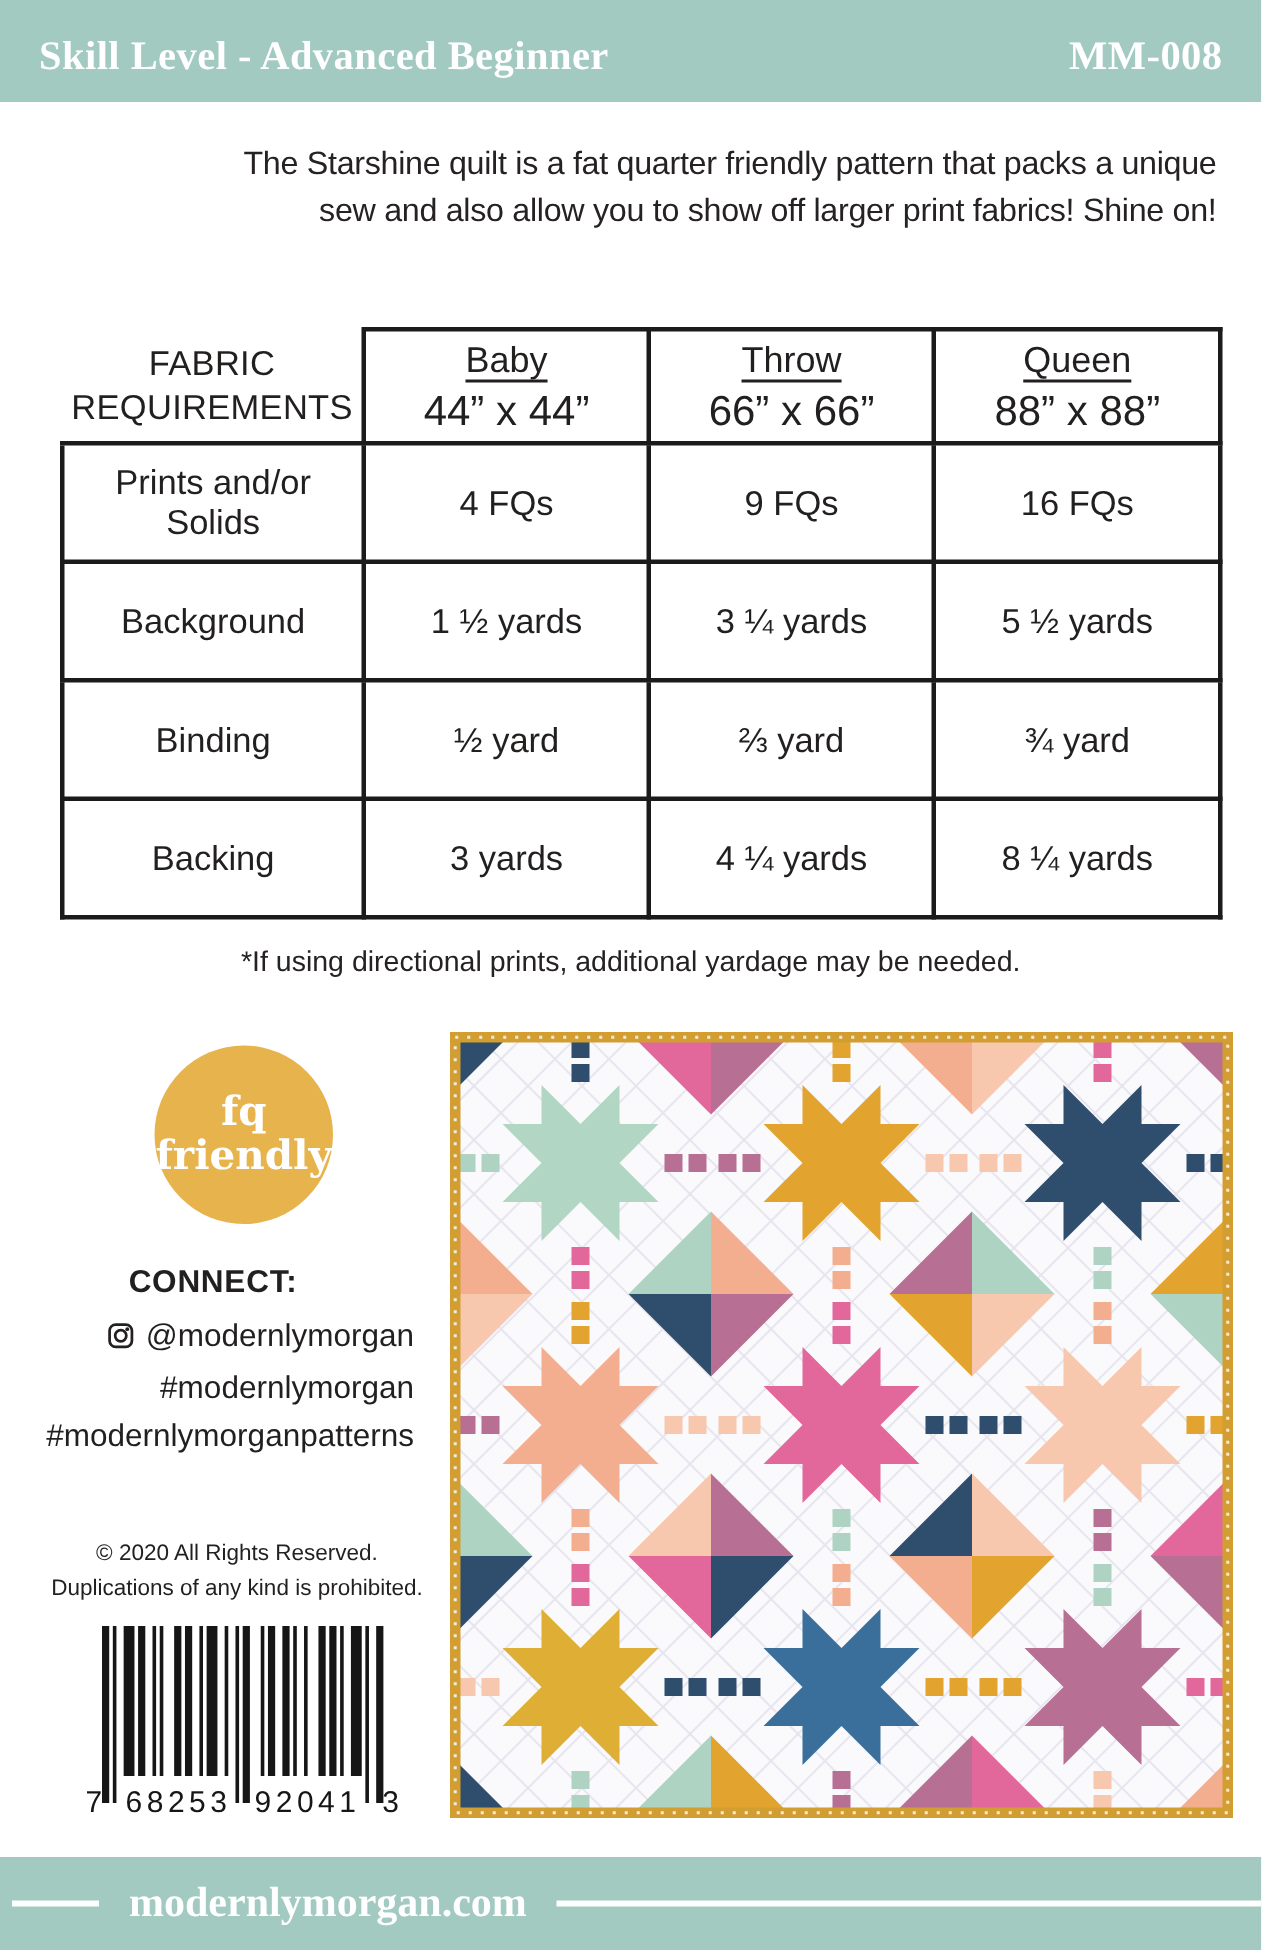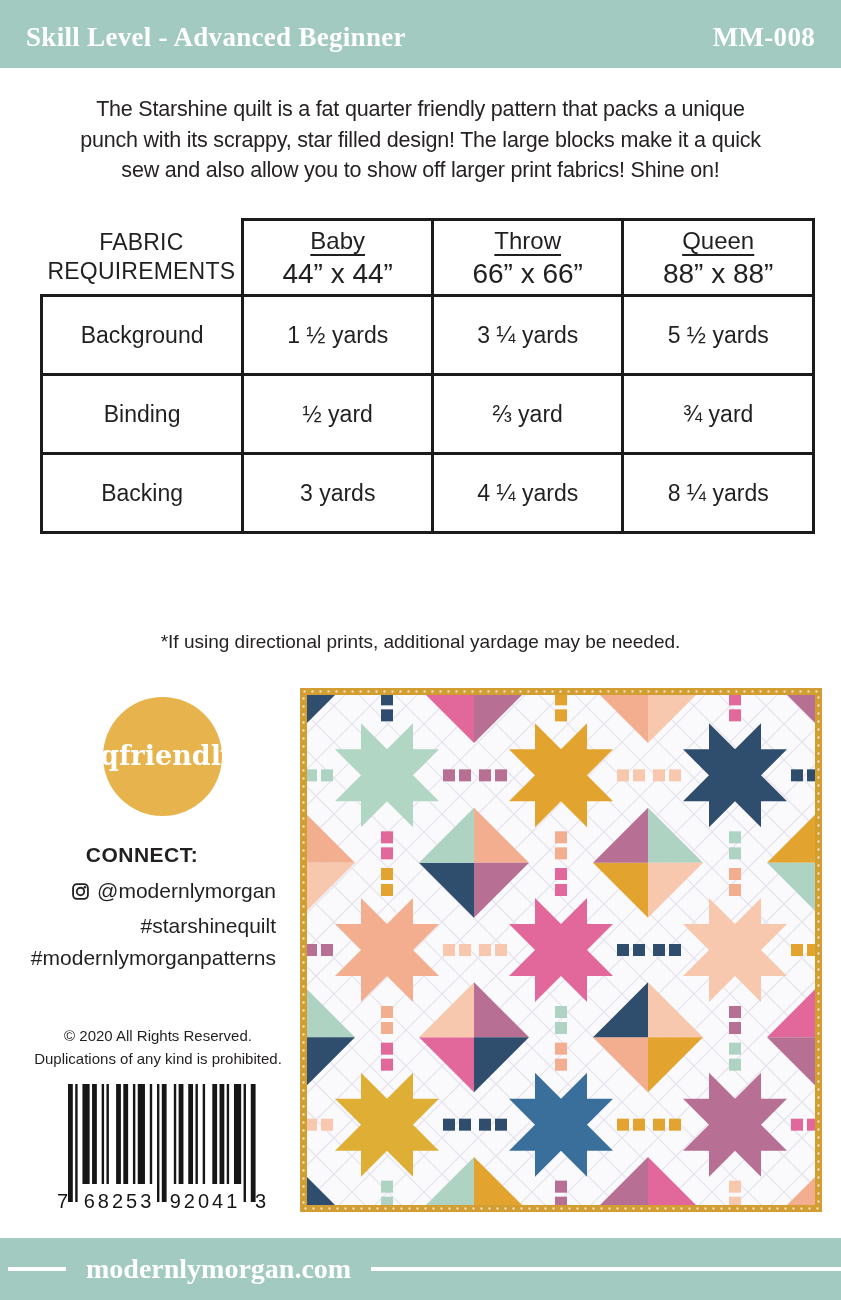--- a/index.html
+++ b/index.html
@@ -12,42 +12,42 @@
   .banner.top{top:0;height:68px;display:flex;align-items:center;
               justify-content:space-between;padding:6px 26px 0 26px;box-sizing:border-box;
               font-size:27px;letter-spacing:.3px;}
   .banner.bottom{top:1238px;height:62px;display:flex;align-items:center;
                  padding-left:8px;box-sizing:border-box;font-size:28px;}
   .rule{height:4px;background:#fff;}
   .rule.short{width:58px;margin-right:20px;}
   .rule.long{flex:1;margin-left:20px;}
 
   
-  .description{position:absolute;top:94px;left:30px;width:781px;text-align:center;
+  .description{position:absolute;top:94px;left:30px;width:781px;text-align:right;
                font-size:21.5px;line-height:1.42;letter-spacing:-.2px;color:#262223;}
 
   
   .fabric-table{position:absolute;top:218px;left:40px;border-collapse:collapse;
                 table-layout:fixed;text-align:center;}
   .fabric-table th,.fabric-table td{border:3px solid #1b1b1b;font-weight:normal;
                 vertical-align:middle;text-align:center;font-size:23px;padding:0 6px;}
   .fabric-table thead tr{height:76px;}
   .fabric-table tbody tr{height:79px;}
   .corner-cell{border-top:none!important;border-left:none!important;
                font-size:23px;line-height:1.25;letter-spacing:.2px;}
   .col-name{display:block;font-size:24px;text-decoration:underline;
             text-underline-offset:5px;text-decoration-thickness:2px;margin-top:2px;}
   .size-line{display:block;font-size:28px;margin-top:3px;}
 
   .footnote{position:absolute;top:631px;left:0;width:841px;text-align:center;
             font-size:19px;color:#262223;}
 
   
   .badge{position:absolute;left:103px;top:697px;width:119px;height:119px;border-radius:50%;
-         display:flex;flex-direction:row;align-items:center;justify-content:center;
+         display:flex;flex-direction:column;align-items:center;justify-content:center;
          color:#fff;font-family:"DejaVu Serif","Liberation Serif",serif;font-weight:bold;
          font-size:27px;line-height:1.05;text-align:center;}
   .connect{position:absolute;left:8px;top:843px;width:268px;text-align:center;}
   .connect-heading{font-weight:bold;font-size:21px;letter-spacing:.5px;margin-bottom:8px;}
   .connect-line{font-size:21px;line-height:1.52;white-space:nowrap;text-align:right;}
   .insta-icon{display:inline-block;vertical-align:-3px;margin-right:7px;}
   .copyright{position:absolute;left:24px;top:1024px;width:268px;text-align:center;
              font-size:15px;line-height:1.55;}
   .barcode{position:absolute;left:55px;top:1084px;width:216px;height:130px;}
 
@@ -59,21 +59,20 @@
 
 <div class="page" style="color: rgb(34, 31, 31);">
 
   <div class="banner top" style="background: rgb(162, 202, 193);">
     <span>Skill Level - Advanced Beginner</span>
     <span>MM-008</span>
   </div>
 
   <div class="description">
     <div>The Starshine quilt is a fat quarter friendly pattern that packs a unique</div>
-    <div>punch with its scrappy, star filled design!  The large blocks make it a quick</div>
     <div>sew and also allow you to show off larger print fabrics!  Shine on!</div>
   </div>
 
   <table class="fabric-table">
     <colgroup>
         <col style="width:195px">
         <col style="width:190px">
         <col style="width:190px">
         <col style="width:191px">
       </colgroup>
@@ -89,20 +88,26 @@
             <span class="size-line">66” x 66”</span>
           </th>
           <th>
             <span class="col-name">Queen</span>
             <span class="size-line">88” x 88”</span>
           </th>
         </tr>
       </thead>
     <tbody id="fabric-body">
         <tr>
+          <th>Prints and/or Solids</th>
+          <td>4 FQs</td>
+          <td>9 FQs</td>
+          <td>16 FQs</td>
+        </tr>
+        <tr>
           <th>Background</th>
           <td>1 ½ yards</td>
           <td>3 ¼ yards</td>
           <td>5 ½ yards</td>
         </tr>
         <tr>
           <th>Binding</th>
           <td>½ yard</td>
           <td>⅔ yard</td>
           <td>¾ yard</td>
@@ -127,21 +132,21 @@
     <div class="connect-heading">CONNECT:</div>
     <div class="connect-line">
       <span class="insta-icon">
         <svg width="19" height="19" viewBox="0 0 24 24" fill="none">
           <rect x="2.6" y="2.6" width="18.8" height="18.8" rx="5.2" stroke="#242021" stroke-width="2.3"></rect>
           <circle cx="12" cy="12" r="4.7" stroke="#242021" stroke-width="2.3"></circle>
           <circle cx="17.5" cy="6.5" r="1.6" fill="#242021"></circle>
         </svg>
       </span><span>@modernlymorgan</span>
     </div>
-    <div class="connect-line">#starshinequilt</div>
+    <div class="connect-line">#modernlymorgan</div>
     <div class="connect-line">#modernlymorganpatterns</div>
   </div>
 
   <div class="copyright">
     <div>© 2020 All Rights Reserved.</div>
     <div>Duplications of any kind is prohibited.</div>
   </div>
 
   <div class="barcode" id="barcode"><svg viewBox="0 0 216 130" width="100%" height="100%">
         <rect x="13" y="0" width="4.810126582278481" height="118" fill="#161616"></rect>

